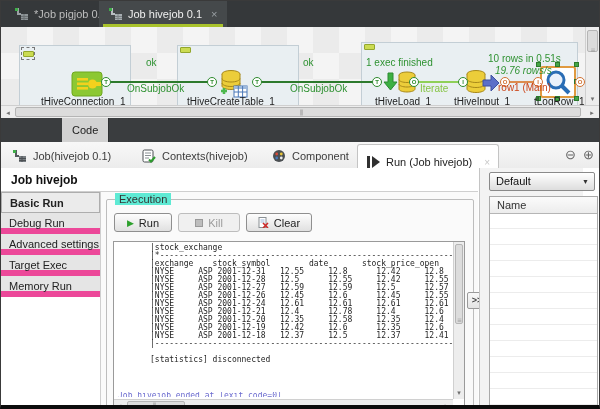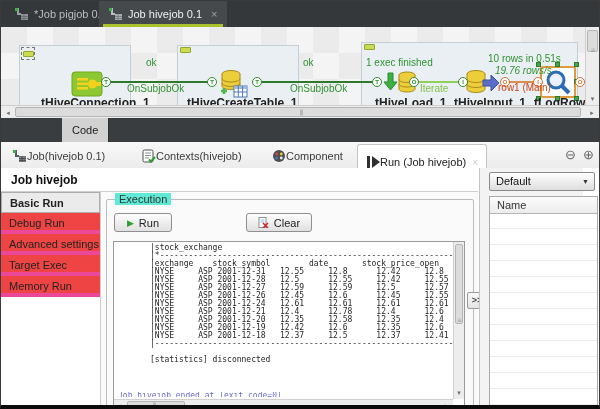--- a/index.html
+++ b/index.html
@@ -25,51 +25,51 @@
   .minus-btn { position:absolute; width:11px; height:6px; background:#cbdb52; border:1px solid #93a72e; border-radius:1px; }
   .dash-sel { position:absolute; width:14px; height:13px; border:1px dashed #777; }
   .link { position:absolute; height:2px; }
   .lk-green { background:#2d7a2d; }
   .lk-lgreen { background:#8fd058; }
   .lk-orange { background:#dc8c4e; }
   .badge { position:absolute; width:10px; height:10px; border-radius:50%; background:#fff;
     font:bold 6px/9px "Liberation Sans",sans-serif; text-align:center; }
   .bg-g { border:1px solid #2e8b2e; color:#2e8b2e; }
   .bg-o { border:1px solid #d07030; color:#d07030; }
-  .clabel { position:absolute; font-size:12px; color:#222; white-space:nowrap;font-weight:bold; }
+  .clabel { position:absolute; font-size:10px; color:#222; white-space:nowrap; }
   .lnk-txt { position:absolute; font-size:10px; color:#2f9232; white-space:nowrap; }
   .lnk-txt.light { color:#86c445; }
   .lnk-txt.orange { color:#cc4418; }
   .stat-txt { position:absolute; font-size:10px; color:#2f9232; white-space:nowrap; }
   .handle { position:absolute; width:5px; height:5px; background:#46a546; border:1px solid #2c7a2c; }
 
   
   .sb-track { position:absolute; background:#ededed; }
   .sb-thumb { position:absolute; background:#dcdcdc; border:1px solid #b5b5b5; border-radius:2px; }
   .sb-btn { position:absolute; color:#707070; text-align:center; background:#ededed; }
   .grip-h { font:6px/11px "DejaVu Sans",sans-serif; color:#9a9a9a; text-align:center; letter-spacing:-1px; }
 
   
   #modebar { left:0; top:117px; width:598px; height:24px; background:#3a3d3f; }
   .mode-tab { position:absolute; top:0; height:24px; padding:0 10px; font-size:11px; color:#1c1c1c;
     background:#d2d2d2; display:flex; align-items:center; border-right:1px solid #2d2f31; }
   .mode-tab.active { border-top:2px solid #9ab62a; background:#d9d9d9; }
 
   
   #viewtabs { left:0; top:141px; width:598px; height:26px; background:linear-gradient(#f8f8f8,#ececec); }
-  .view-tab { position:absolute; top:2px; height:24px; display:flex; align-items:center; font-size:11px; color:#3c3c3c; padding:0 8px; }
+  .view-tab { position:absolute; top:2px; height:24px; display:flex; align-items:center; gap:6px; font-size:11px; color:#3c3c3c; padding:0 8px; }
   .view-tab.active { background:#fff; border:1px solid #c4c4c4; border-bottom:none; border-radius:3px 3px 0 0; color:#222; }
   .view-tab .close { color:#c8c8c8; font-size:10px; margin-left:6px; }
   .circle-btn { position:absolute; font-size:13px; color:#666; }
 
   
   #titlerow { left:0; top:167px; width:477px; height:24px; background:#fff; border-bottom:1px solid #cfcfcf; }
   #page-title { position:absolute; left:10px; top:5px; font-size:12px; font-weight:bold; color:#111; }
   #sidebar { left:0; top:191px; width:100px; height:218px; background:#fff; border-right:1px solid #cfcfcf; }
-  .side-item { position:relative; height:21px; line-height:21px; padding-left:8px; font-size:11px; color:#222; border-bottom:4px solid #ec4899; background:#ef4444; }
+  .side-item { position:relative; height:21px; line-height:21px; padding-left:8px; font-size:11px; color:#222; border-bottom:6px solid #ec4899; background:#e5e5e5; }
   .side-item.selected { font-weight:bold; background:#ebebeb; border:1px solid #adadad; }
 
   #execarea { left:100px; top:191px; width:377px; height:218px; background:#fafafa; }
   #groupbox { position:absolute; left:5px; top:7px; width:368px; height:208px; border:1px solid #bdbdbd; border-radius:2px; }
   #grouplabel { position:absolute; left:8px; top:-7px; background:#5eead4; padding:0 4px; font-size:11px; color:#333; }
 
   .btn { position:absolute; top:13px; height:19px; border:1px solid #8f8f8f; border-radius:3px;
     background:linear-gradient(#fdfdfd,#e0e0e0); font-size:11px; color:#222;
     display:flex; align-items:center; justify-content:center; gap:5px; }
   .btn.disabled { color:#9b9b9b; border-color:#bdbdbd; background:#f0f0f0; }
@@ -276,20 +276,24 @@
   </div>
 
   <div class="abs" id="execarea">
     <div id="groupbox">
       <span id="grouplabel">Execution</span>
 
       <div class="btn" style="left:7px; width:58px;">
         <span class="play-ico">▶</span>
         <span>Run</span>
       </div>
+      <div class="btn disabled" style="left:71px; width:62px;">
+        <span class="kill-ico"></span>
+        <span>Kill</span>
+      </div>
       <div class="btn" style="left:139px; width:66px;">
         <svg width="11" height="11" viewBox="0 0 11 11">
             <rect x="1" y="0.5" width="7" height="10" fill="#fff" stroke="#8a9094"></rect>
             <path d="M2.5 3h4M2.5 5h4" stroke="#9db9dd"></path>
             <path d="M5 6l5 5M10 6l-5 5" stroke="#cc2a2a" stroke-width="1.6"></path>
           </svg>
         <span>Clear</span>
       </div>
 
       <div id="console">

